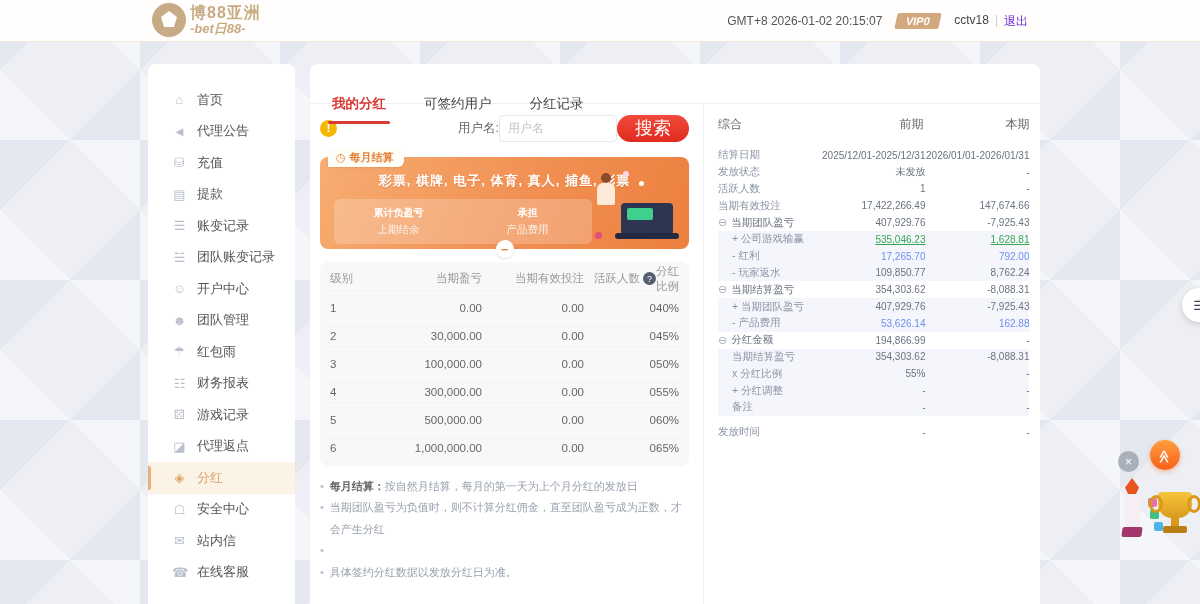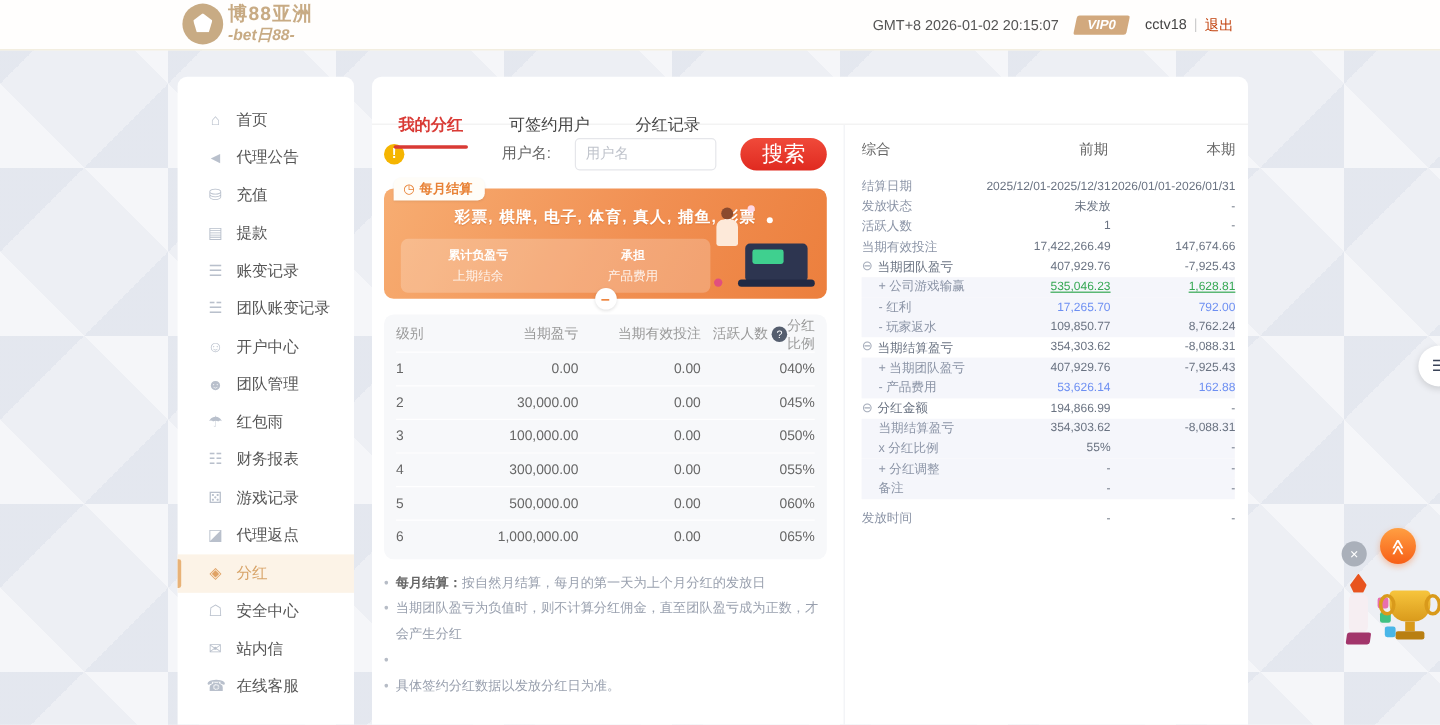--- a/index.html
+++ b/index.html
@@ -18,41 +18,41 @@
   .topbar { position:absolute; top:0; left:0; width:1200px; height:42px; background:#fffefd; border-bottom:1px solid #f0ead9; display:flex; align-items:center; }
   .logo { position:absolute; left:152px; top:3px; display:flex; align-items:center; gap:4px; }
   .ball { width:34px; height:34px; border-radius:50%; background:#c8ab84; position:relative; }
   .ball:before { content:""; position:absolute; left:9px; top:8px; width:16px; height:16px; background:#fff; clip-path:polygon(50% 0,100% 38%,81% 100%,19% 100%,0 38%); }
   .logo-text { line-height:1; color:#c8ab84; }
   .logo-l1 { font-size:16px; font-weight:bold; letter-spacing:1px; }
   .logo-l2 { font-size:13px; font-weight:bold; font-style:italic; margin-top:1px; }
   .top-right { position:absolute; right:172px; top:0; height:42px; display:flex; align-items:center; gap:14px; font-size:12px; color:#555; }
   .vip-badge { background:#d2a97e; color:#fff; font-size:11px; font-weight:bold; padding:2px 10px; transform:skewX(-12deg); border-radius:2px; }
   .user-box { display:flex; gap:6px; color:#444; }
-  .logout { color:#c2410c; cursor:pointer; }
+  .logout { color:#6d28d9; cursor:pointer; }
   
   .sidebar { position:absolute; left:148px; top:64px; width:147px; height:540px; background:#fff; border-radius:8px 8px 0 0; padding-top:20px; }
   .side-item { display:flex; align-items:center; gap:10px; height:31.5px; padding-left:24px; font-size:13px; color:#555; cursor:pointer; position:relative; }
   .side-item .icn { width:15px; font-size:13px; color:#b9c0cc; text-align:center; }
   .side-item.active { background:#fcf3e7; color:#d8a469; }
   .side-item.active .icn { color:#e0a265; }
   .side-item.active:before { content:""; position:absolute; left:0; top:4px; bottom:4px; width:3px; background:#e8b277; border-radius:0 2px 2px 0; }
   
   .main { position:absolute; left:310px; top:64px; width:730px; height:540px; background:#fff; border-radius:8px 8px 0 0; display:flex; flex-direction:column; }
   .tabs { display:flex; gap:38px; padding:0 22px; height:40px; align-items:center; border-bottom:1px solid #f0f0f0; font-size:13.5px; color:#444; }
   .tab { cursor:pointer; position:relative; height:100%; display:flex; align-items:center;margin-top:41px; }
   .tab.active { color:#d93a35; font-weight:bold; }
   .tab.active:after { content:""; position:absolute; left:-4px; right:-4px; bottom:0; height:3px; background:#d93a35; border-radius:2px; }
   .content { flex:1; display:flex; min-height:0; }
   .left-col { width:406px; padding:9px 14px 0 10px; }
   .right-col { flex:1; border-left:1px solid #f1f2f5; padding:12px 12px 0 14px; }
   
   .search-row { display:flex; align-items:center; height:30px; }
   .notice-ic { width:17px; height:17px; border-radius:50%; background:#f5b501; color:#fff; font-size:12px; font-weight:bold; display:flex; align-items:center; justify-content:center; cursor:pointer; }
-  .search-right { margin-left:auto; display:flex; align-items:center; gap:20px; }
+  .search-right { margin-left:auto; display:flex; align-items:center; gap:0; }
   .search-label { font-size:12.5px; color:#666; }
   .search-input { width:118px; height:27px; border:1px solid #e5e6ea; border-radius:4px; padding:0 8px; font-size:12px; color:#333; outline:none; }
   .search-input::placeholder { color:#c0c4cc; }
   .search-btn { width:72px; height:27px; border:none; border-radius:14px; background:linear-gradient(180deg,#f04a3a,#e02a20); color:#fff; font-size:18px; cursor:pointer; }
   
   .banner { margin-top:14px; height:92px; border-radius:8px; background:linear-gradient(115deg,#f7ad72 0%,#f19053 55%,#ec7f3d 100%); position:relative; overflow:visible; }
   .banner-tag { position:absolute; top:-9px; left:8px; background:#fffdf8; color:#e88236; font-size:11px; font-weight:bold; padding:2px 10px 2px 8px; border-radius:6px 6px 6px 0; display:flex; gap:4px; align-items:center; box-shadow:0 1px 2px rgba(0,0,0,.08); }
   .banner-games { text-align:center; padding-top:15px; color:#fff; font-weight:bold; font-size:13px; letter-spacing:1px; text-shadow:0 1px 1px rgba(200,90,20,.4); }
   .banner-box { margin:9px 14px 0 14px; width:258px; background:rgba(255,255,255,.22); border-radius:6px; display:flex; padding:7px 0; }
   .banner-cell { flex:1; text-align:center; color:#fff; }

